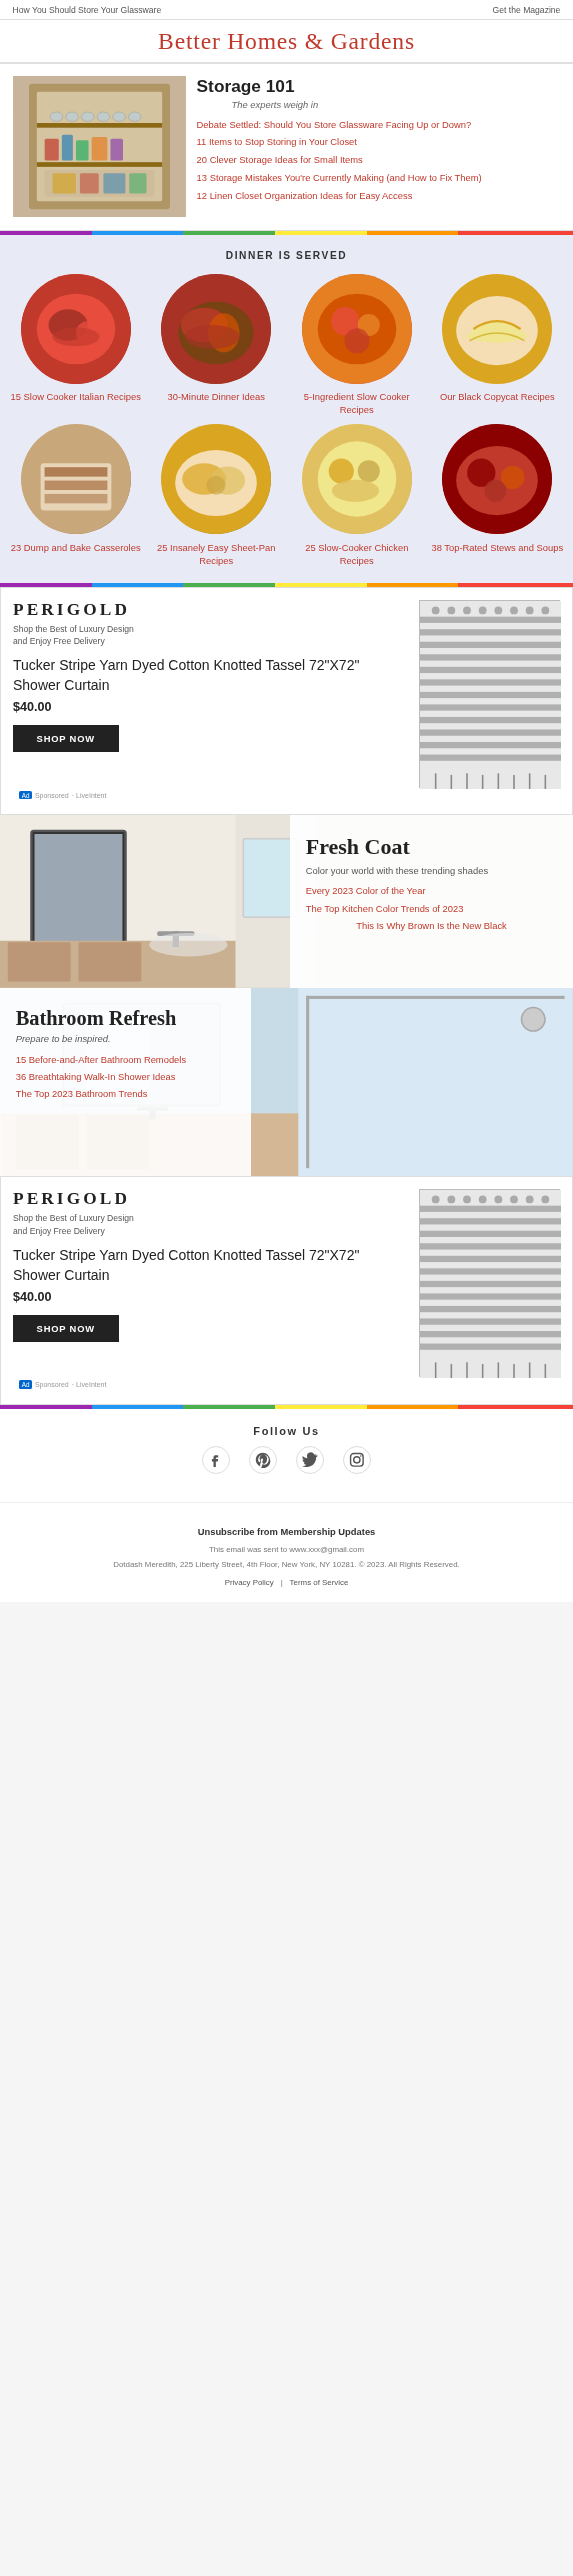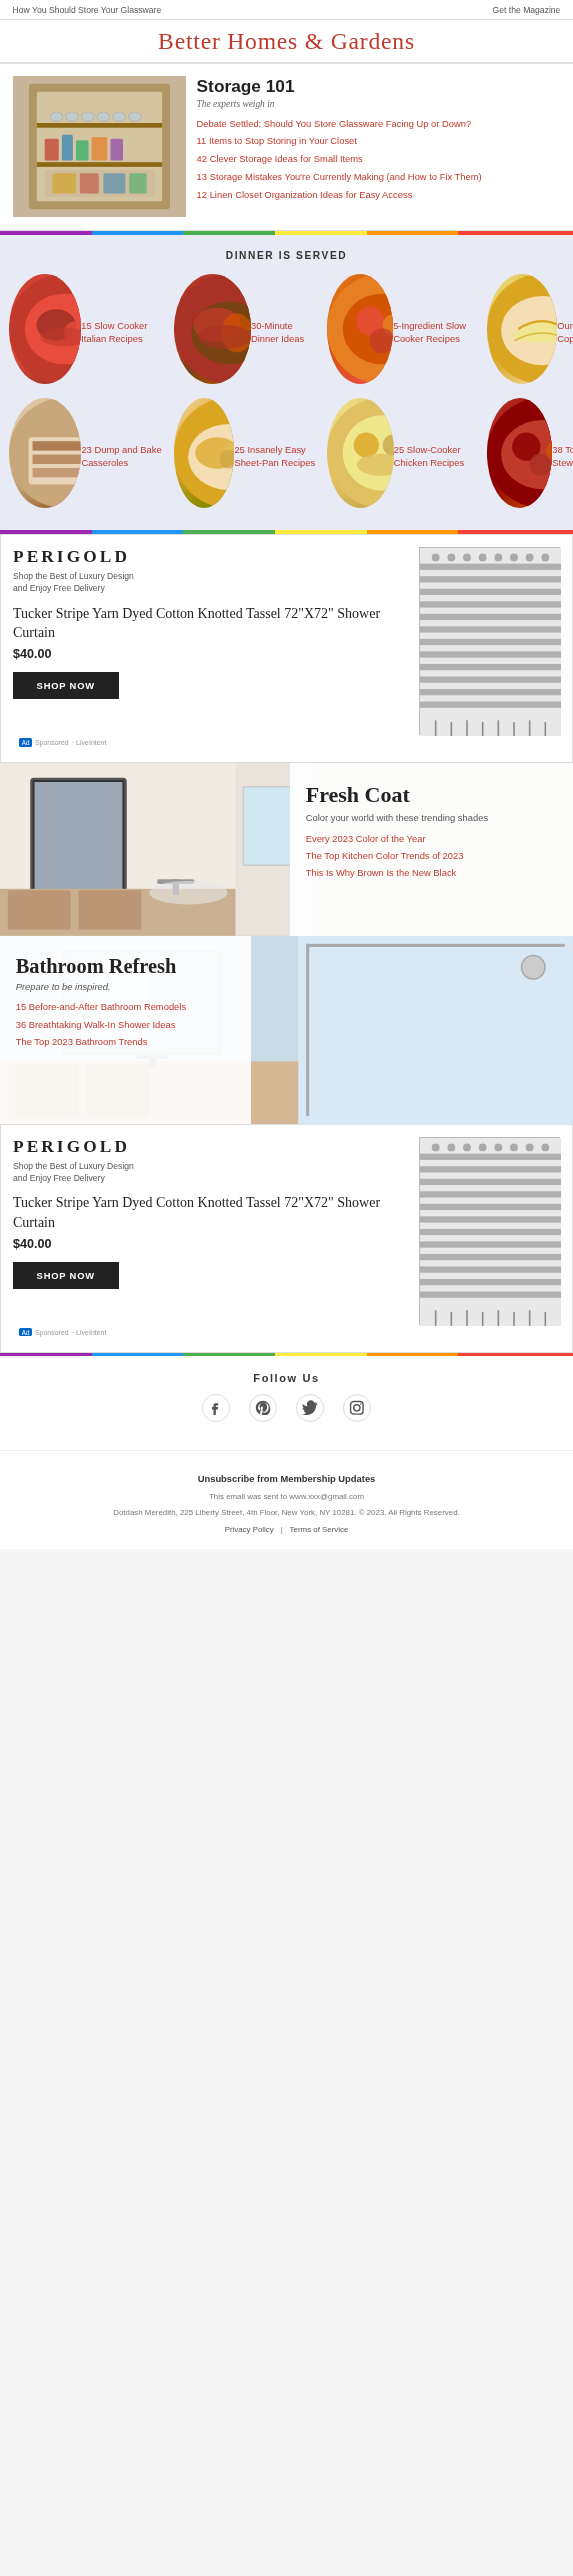--- a/index.html
+++ b/index.html
@@ -28,41 +28,42 @@
     .storage-block {
       background: #fff; display: flex; padding: 12.6px; gap: 11px;
       border-bottom: 0.8px solid #ddd;
     }
     .storage-text { flex: 1; }
     .storage-text h2 {
       font-family: Arial, sans-serif; font-size: 17.3px; font-weight: bold;
       color: #222; margin-bottom: 1.6px;
     }
     .storage-text .subtitle {
-      font-family: Liberation Serif, serif; font-size: 9.4px; color: #666; margin-bottom: 7.9px;
+      font-family: Liberation Sans, sans-serif; font-size: 9.4px; color: #666; margin-bottom: 7.9px;
       font-style: italic;
+      margin-left: 35px;
     }
     .storage-text a {
       display: block; font-family: Arial, sans-serif; font-size: 9.4px;
       color: #c0392b; text-decoration: none; margin-bottom: 4.7px; line-height: 1.4;
     }
 
     
     .dinner-section {
       background: #e8eaf6; padding: 15.7px 9.4px;
     }
     .dinner-section .section-title {
       text-align: center; font-family: Arial, sans-serif; font-size: 10.2px;
       font-weight: bold; color: #333; letter-spacing: 1.6px; margin-bottom: 12.6px;
     }
     .dinner-grid {
       display: grid; grid-template-columns: repeat(4, 1fr); gap: 7.9px;
     }
     .dinner-item {
-      display: flex; flex-direction: row; align-items: center; text-align: left;
+      display: flex; flex-direction: column; align-items: center; text-align: center;
     }
     .dinner-img {
       width: 110px; height: 110px; border-radius: 50%; margin-bottom: 6.3px;
       background: #ccc; overflow: hidden; position: relative;
     }
     .dinner-item a {
       font-family: Arial, sans-serif; font-size: 9.4px; color: #c0392b;
       text-decoration: none; line-height: 1.4;
     }
 
@@ -85,21 +86,21 @@
     .perigold-text { flex: 1; }
     .perigold-logo {
       font-family: 'Palatino Linotype', serif; font-size: 17.3px;
       font-weight: bold; letter-spacing: 3.1px; color: #222; margin-bottom: 3.1px;
     }
     .perigold-sub {
       font-family: Arial, sans-serif; font-size: 8.6px; color: #555;
       margin-bottom: 9.4px; line-height: 1.4;
     }
     .perigold-product {
-      font-family: Liberation Serif, serif; font-size: 14px;
+      font-family: Liberation Sans, sans-serif; font-size: 14px;
       color: #222; line-height: 1.4; margin-bottom: 4.7px;
     }
     .perigold-price {
       font-family: Arial, sans-serif; font-size: 12.6px; font-weight: bold;
       color: #222; margin-bottom: 11px;
     }
     .perigold-btn {
       display: inline-block; background: #222; color: #fff;
       font-family: Arial, sans-serif; font-size: 9.4px; font-weight: bold;
       padding: 7.9px 23.6px; text-decoration: none; letter-spacing: 0.8px;
@@ -229,21 +230,21 @@
       <rect x="85" y="124" width="24" height="26" rx="2" fill="#c0392b" opacity="0.5"></rect>
       <rect x="115" y="124" width="28" height="26" rx="2" fill="#2980b9" opacity="0.5"></rect>
       <rect x="148" y="124" width="22" height="26" rx="2" fill="#27ae60" opacity="0.5"></rect>
     </svg>
   </div>
   <div class="storage-text">
     <h2>Storage 101</h2>
     <div class="subtitle">The experts weigh in</div>
     <a href="#">Debate Settled: Should You Store Glassware Facing Up or Down?</a>
     <a href="#">11 Items to Stop Storing in Your Closet</a>
-    <a href="#">42 Clever Storage Ideas for Small Items</a>
+    <a href="#">20 Clever Storage Ideas for Small Items</a>
     <a href="#">13 Storage Mistakes You're Currently Making (and How to Fix Them)</a>
     <a href="#">12 Linen Closet Organization Ideas for Easy Access</a>
   </div>
 </div>
 
 <div class="divider-color"></div>
 
 <div class="dinner-section">
   <div class="section-title">DINNER IS SERVED</div>
   <div class="dinner-grid">
@@ -438,21 +439,21 @@
 
       <rect x="300" y="0" width="100" height="220" fill="#e8e4dc"></rect>
 
       <rect x="310" y="30" width="70" height="100" rx="2" fill="#d0e8f0" stroke="#ccc" stroke-width="2"></rect>
     </svg>
     <div style="position:absolute; top:0; right:0; width:283px; height:173px; background:rgba(255,255,255,0.92); padding:19px 15.7px;">
       <h2 style="font-family:'Palatino Linotype',serif; font-size:22px; color:#222; margin-bottom:4.7px;">Fresh Coat</h2>
       <div style="font-family:Arial,sans-serif; font-size:9.4px; color:#555; margin-bottom:9.4px;">Color your world with these trending shades</div>
       <a href="#" style="display:block; font-family:Arial,sans-serif; font-size:9.4px; color:#c0392b; text-decoration:none; margin-bottom:6.3px;">Every 2023 Color of the Year</a>
       <a href="#" style="display:block; font-family:Arial,sans-serif; font-size:9.4px; color:#c0392b; text-decoration:none; margin-bottom:6.3px;">The Top Kitchen Color Trends of 2023</a>
-      <a href="#" style="display:block; font-family:Arial,sans-serif; font-size:9.4px; color:#c0392b; text-decoration:none; margin-bottom:6.3px;">This Is Why Brown Is the New Black</a>
+      <a href="#" style="display:block; font-family:Arial,sans-serif; font-size:9.4px; color:#c0392b; text-decoration:none; margin-bottom:6.3px;text-align:center;">This Is Why Brown Is the New Black</a>
     </div>
   </div>
 </div>
 
 <div class="bathroom-section" style="position:relative; overflow:hidden; min-height:188px;">
   <div style="width:100%; height:188px; position:relative;">
     <svg width="573" height="188" xmlns="http://www.w3.org/2000/svg" style="position:absolute;left:0;top:0;" viewBox="0 0 730 240">
       <rect width="730" height="240" fill="#b8cfe0"></rect>
 
       <rect x="0" y="0" width="730" height="240" fill="#c8dce8"></rect>

